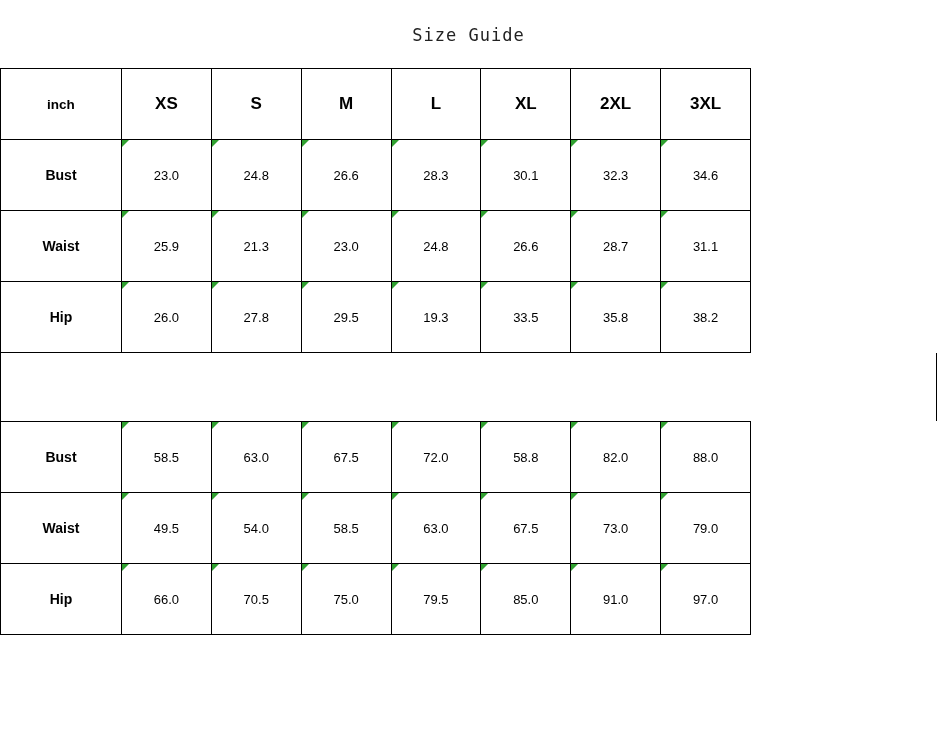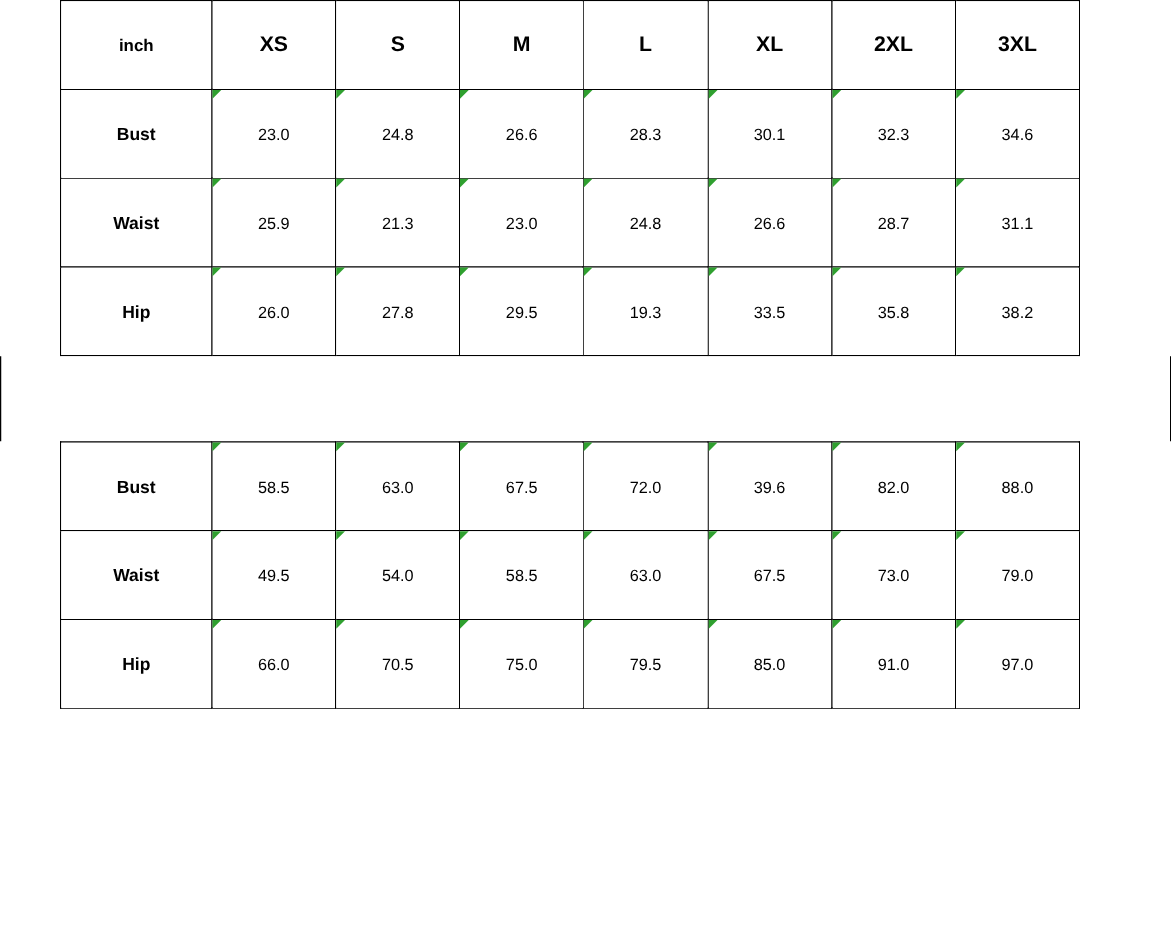--- a/index.html
+++ b/index.html
@@ -29,23 +29,22 @@
     font-size: 17px;
     letter-spacing: 1px;
     color: #222222;
     padding-top: 25px;
     padding-bottom: 16px;
     height: 68px;
     box-sizing: border-box;
   }
   table.size-table {
     border-collapse: collapse;
-    width: 816px;
+    width: 751px;
     table-layout: fixed;
-    margin-left: 48px;
   }
   table.size-table td {
     border: 1px solid #000000;
     height: 68px;
     text-align: center;
     vertical-align: middle;
     font-size: 13px;
     position: relative;
     background: #ffffff;
   }
@@ -88,20 +87,21 @@
     padding-top: 22px;
     letter-spacing: 0.2px;
   }
   .col-first { width: 118px; }
 </style>
 </head>
 <body>
 
 <div class="page">
 
+  <div class="title">Size Guide</div>
 
   <table class="size-table">
     <tbody>
       <tr>
         <td class="corner-label col-first">inch</td>
         <td class="head-cell">XS</td>
         <td class="head-cell">S</td>
         <td class="head-cell">M</td>
         <td class="head-cell">L</td>
         <td class="head-cell">XL</td>
@@ -144,21 +144,21 @@
   <div class="spacer"></div>
 
   <table class="size-table">
     <tbody>
       <tr>
         <td class="row-label col-first">Bust</td>
         <td class="marked">58.5</td>
         <td class="marked">63.0</td>
         <td class="marked">67.5</td>
         <td class="marked">72.0</td>
-        <td class="marked">39.6</td>
+        <td class="marked">58.8</td>
         <td class="marked">82.0</td>
         <td class="marked">88.0</td>
       </tr>
       <tr>
         <td class="row-label col-first">Waist</td>
         <td class="marked">49.5</td>
         <td class="marked">54.0</td>
         <td class="marked">58.5</td>
         <td class="marked">63.0</td>
         <td class="marked">67.5</td>

